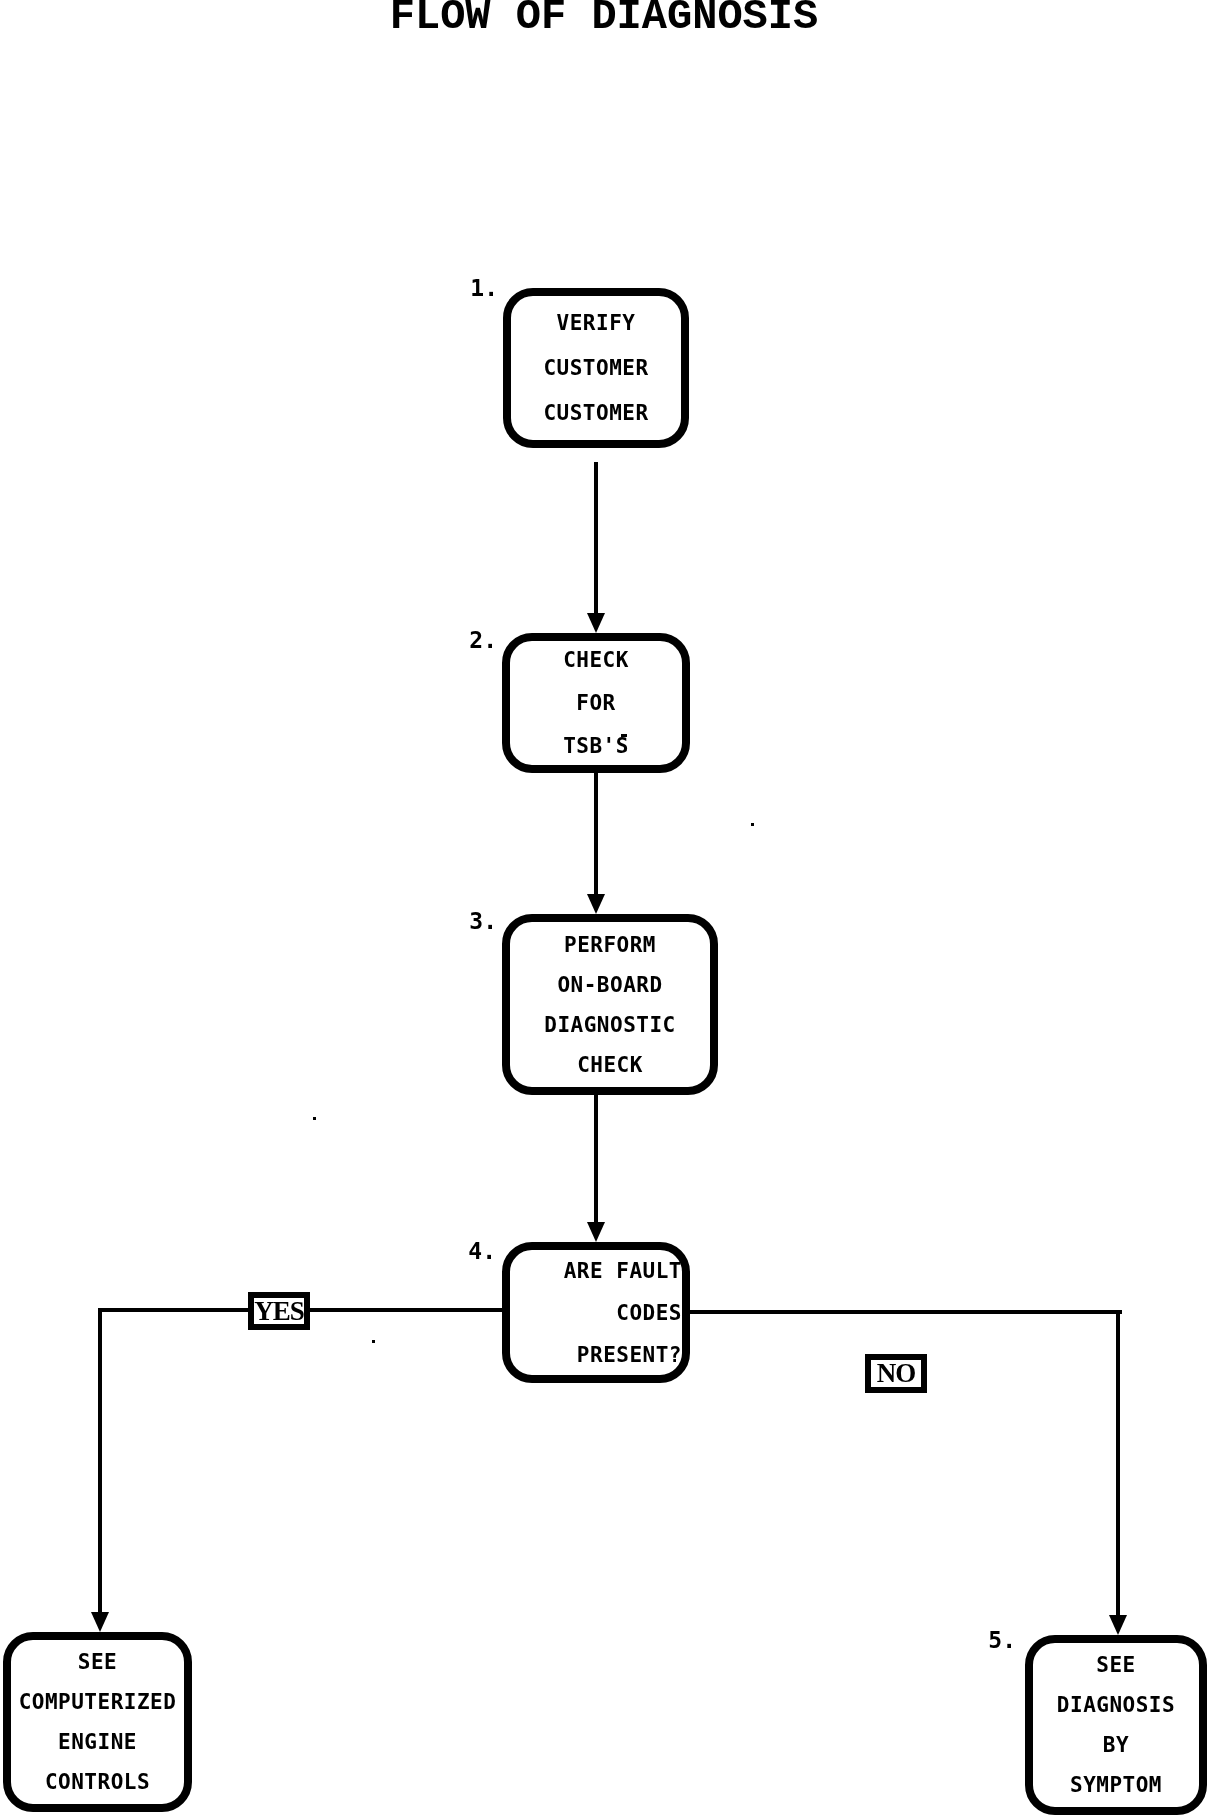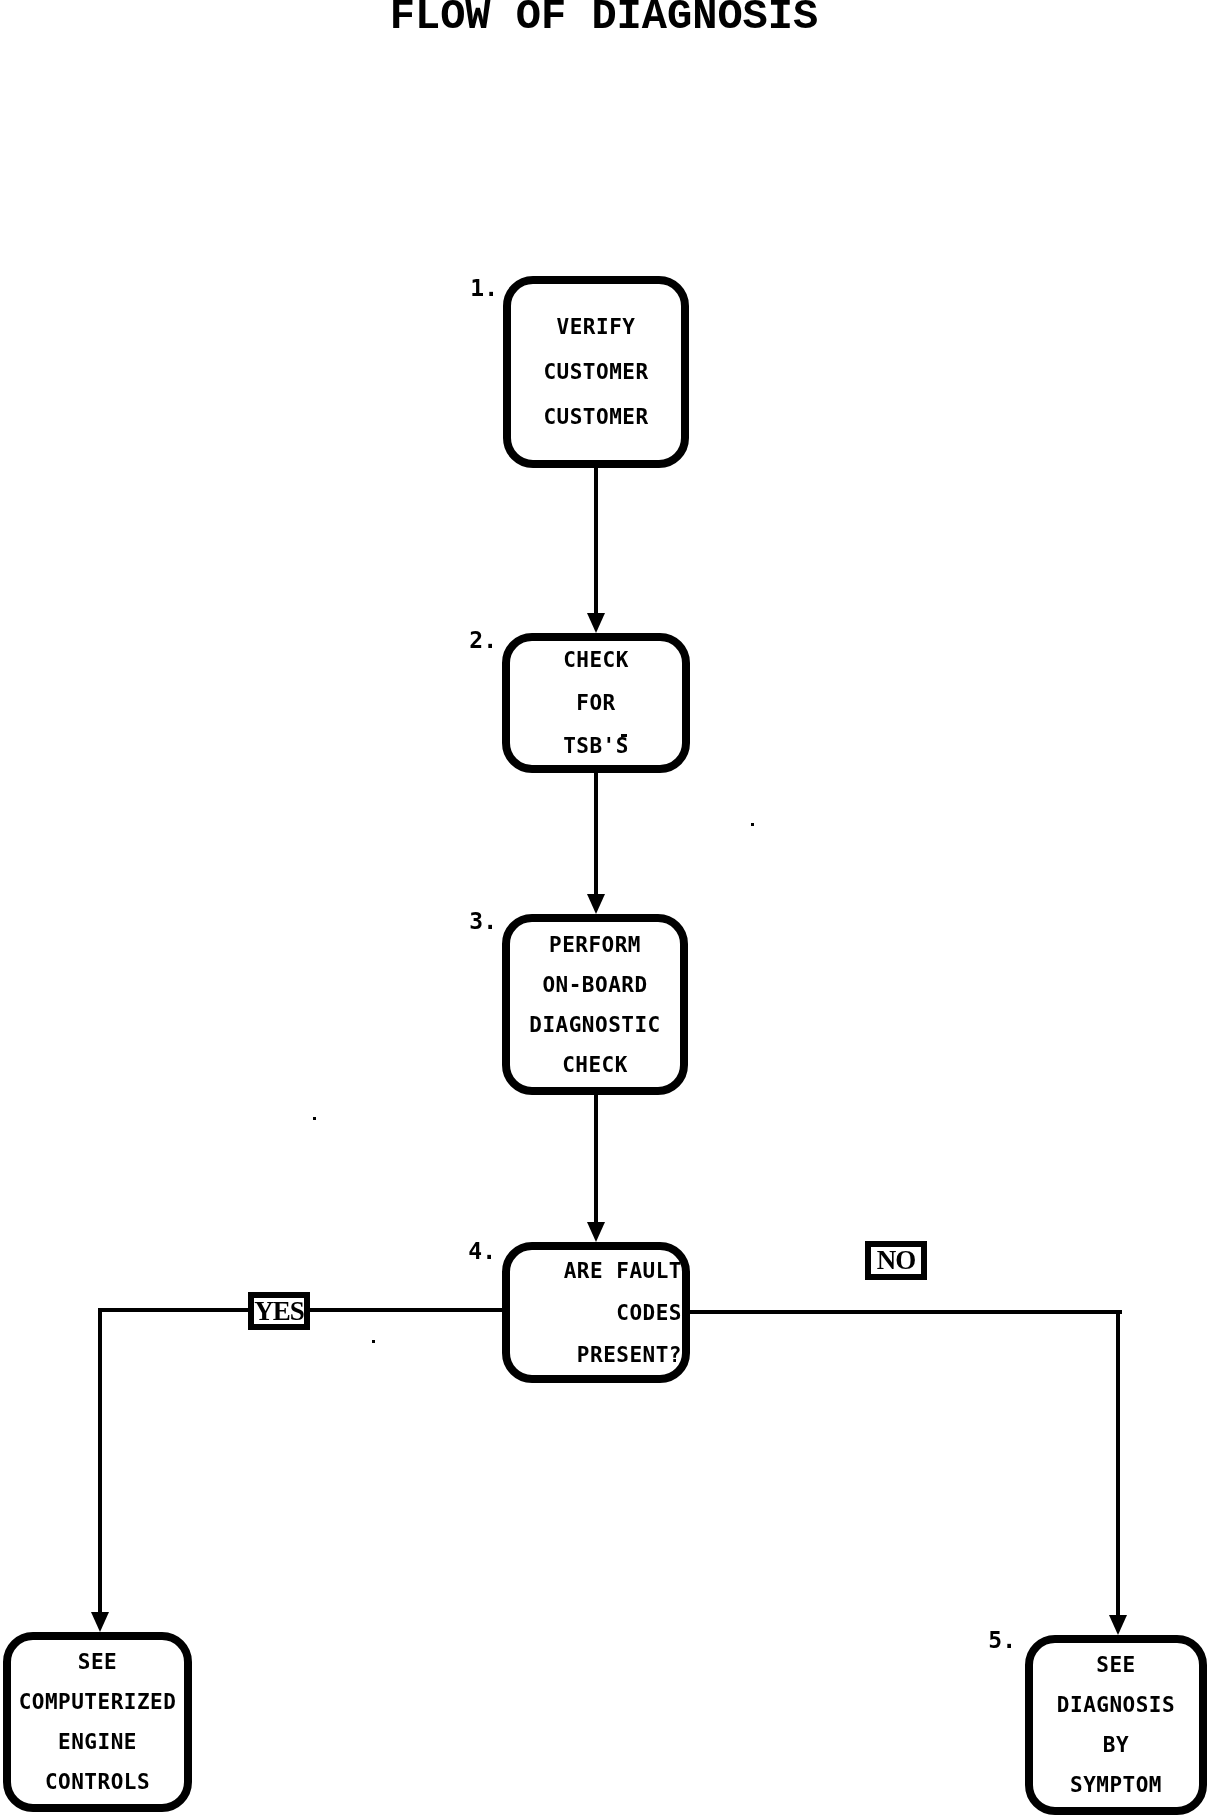--- a/index.html
+++ b/index.html
@@ -57,49 +57,49 @@
   <div class="hline" style="left:688px;top:1310px;width:434px;"></div>
   <div class="vline" style="left:1116px;top:1310px;height:307px;"></div>
   <div class="arrow-down" style="left:1109px;top:1615px;"></div>
 
   <div class="num" style="left:466px;top:277px;">1.</div>
   <div class="num" style="left:465px;top:629px;">2.</div>
   <div class="num" style="left:465px;top:910px;">3.</div>
   <div class="num" style="left:464px;top:1240px;">4.</div>
   <div class="num" style="left:984px;top:1629px;">5.</div>
 
-  <div class="fbox" style="left:503px;top:276px;width:186px;height:192px;--lh:45px;">
+  <div class="fbox" style="left:503px;top:288px;width:186px;height:160px;--lh:45px;">
     <div class="bl">VERIFY</div>
     <div class="bl">CUSTOMER</div>
     <div class="bl">CUSTOMER</div>
   </div>
 
   <div class="fbox" style="left:502px;top:633px;width:188px;height:140px;--lh:43px;">
     <div class="bl">CHECK</div>
     <div class="bl">FOR</div>
     <div class="bl">TSB'S</div>
   </div>
 
-  <div class="fbox" style="left:502px;top:914px;width:186px;height:181px;--lh:40px;">
+  <div class="fbox" style="left:502px;top:914px;width:216px;height:181px;--lh:40px;">
     <div class="bl">PERFORM</div>
     <div class="bl">ON-BOARD</div>
     <div class="bl">DIAGNOSTIC</div>
     <div class="bl">CHECK</div>
   </div>
 
   <div class="fbox" style="left:502px;top:1242px;width:188px;height:141px;align-items:flex-end;--lh:42px;">
     <div class="bl">ARE FAULT</div>
     <div class="bl">CODES</div>
     <div class="bl">PRESENT?</div>
   </div>
 
   <div class="tag" style="left:248px;top:1292px;width:62px;height:38px;">
     <span>YES</span>
   </div>
-  <div class="tag" style="left:865px;top:1241px;width:62px;height:39px;">
+  <div class="tag" style="left:865px;top:1354px;width:62px;height:39px;">
     <span>NO</span>
   </div>
 
   <div class="fbox" style="left:3px;top:1632px;width:189px;height:180px;--lh:40px;">
     <div class="bl">SEE</div>
     <div class="bl">COMPUTERIZED</div>
     <div class="bl">ENGINE</div>
     <div class="bl">CONTROLS</div>
   </div>
 

